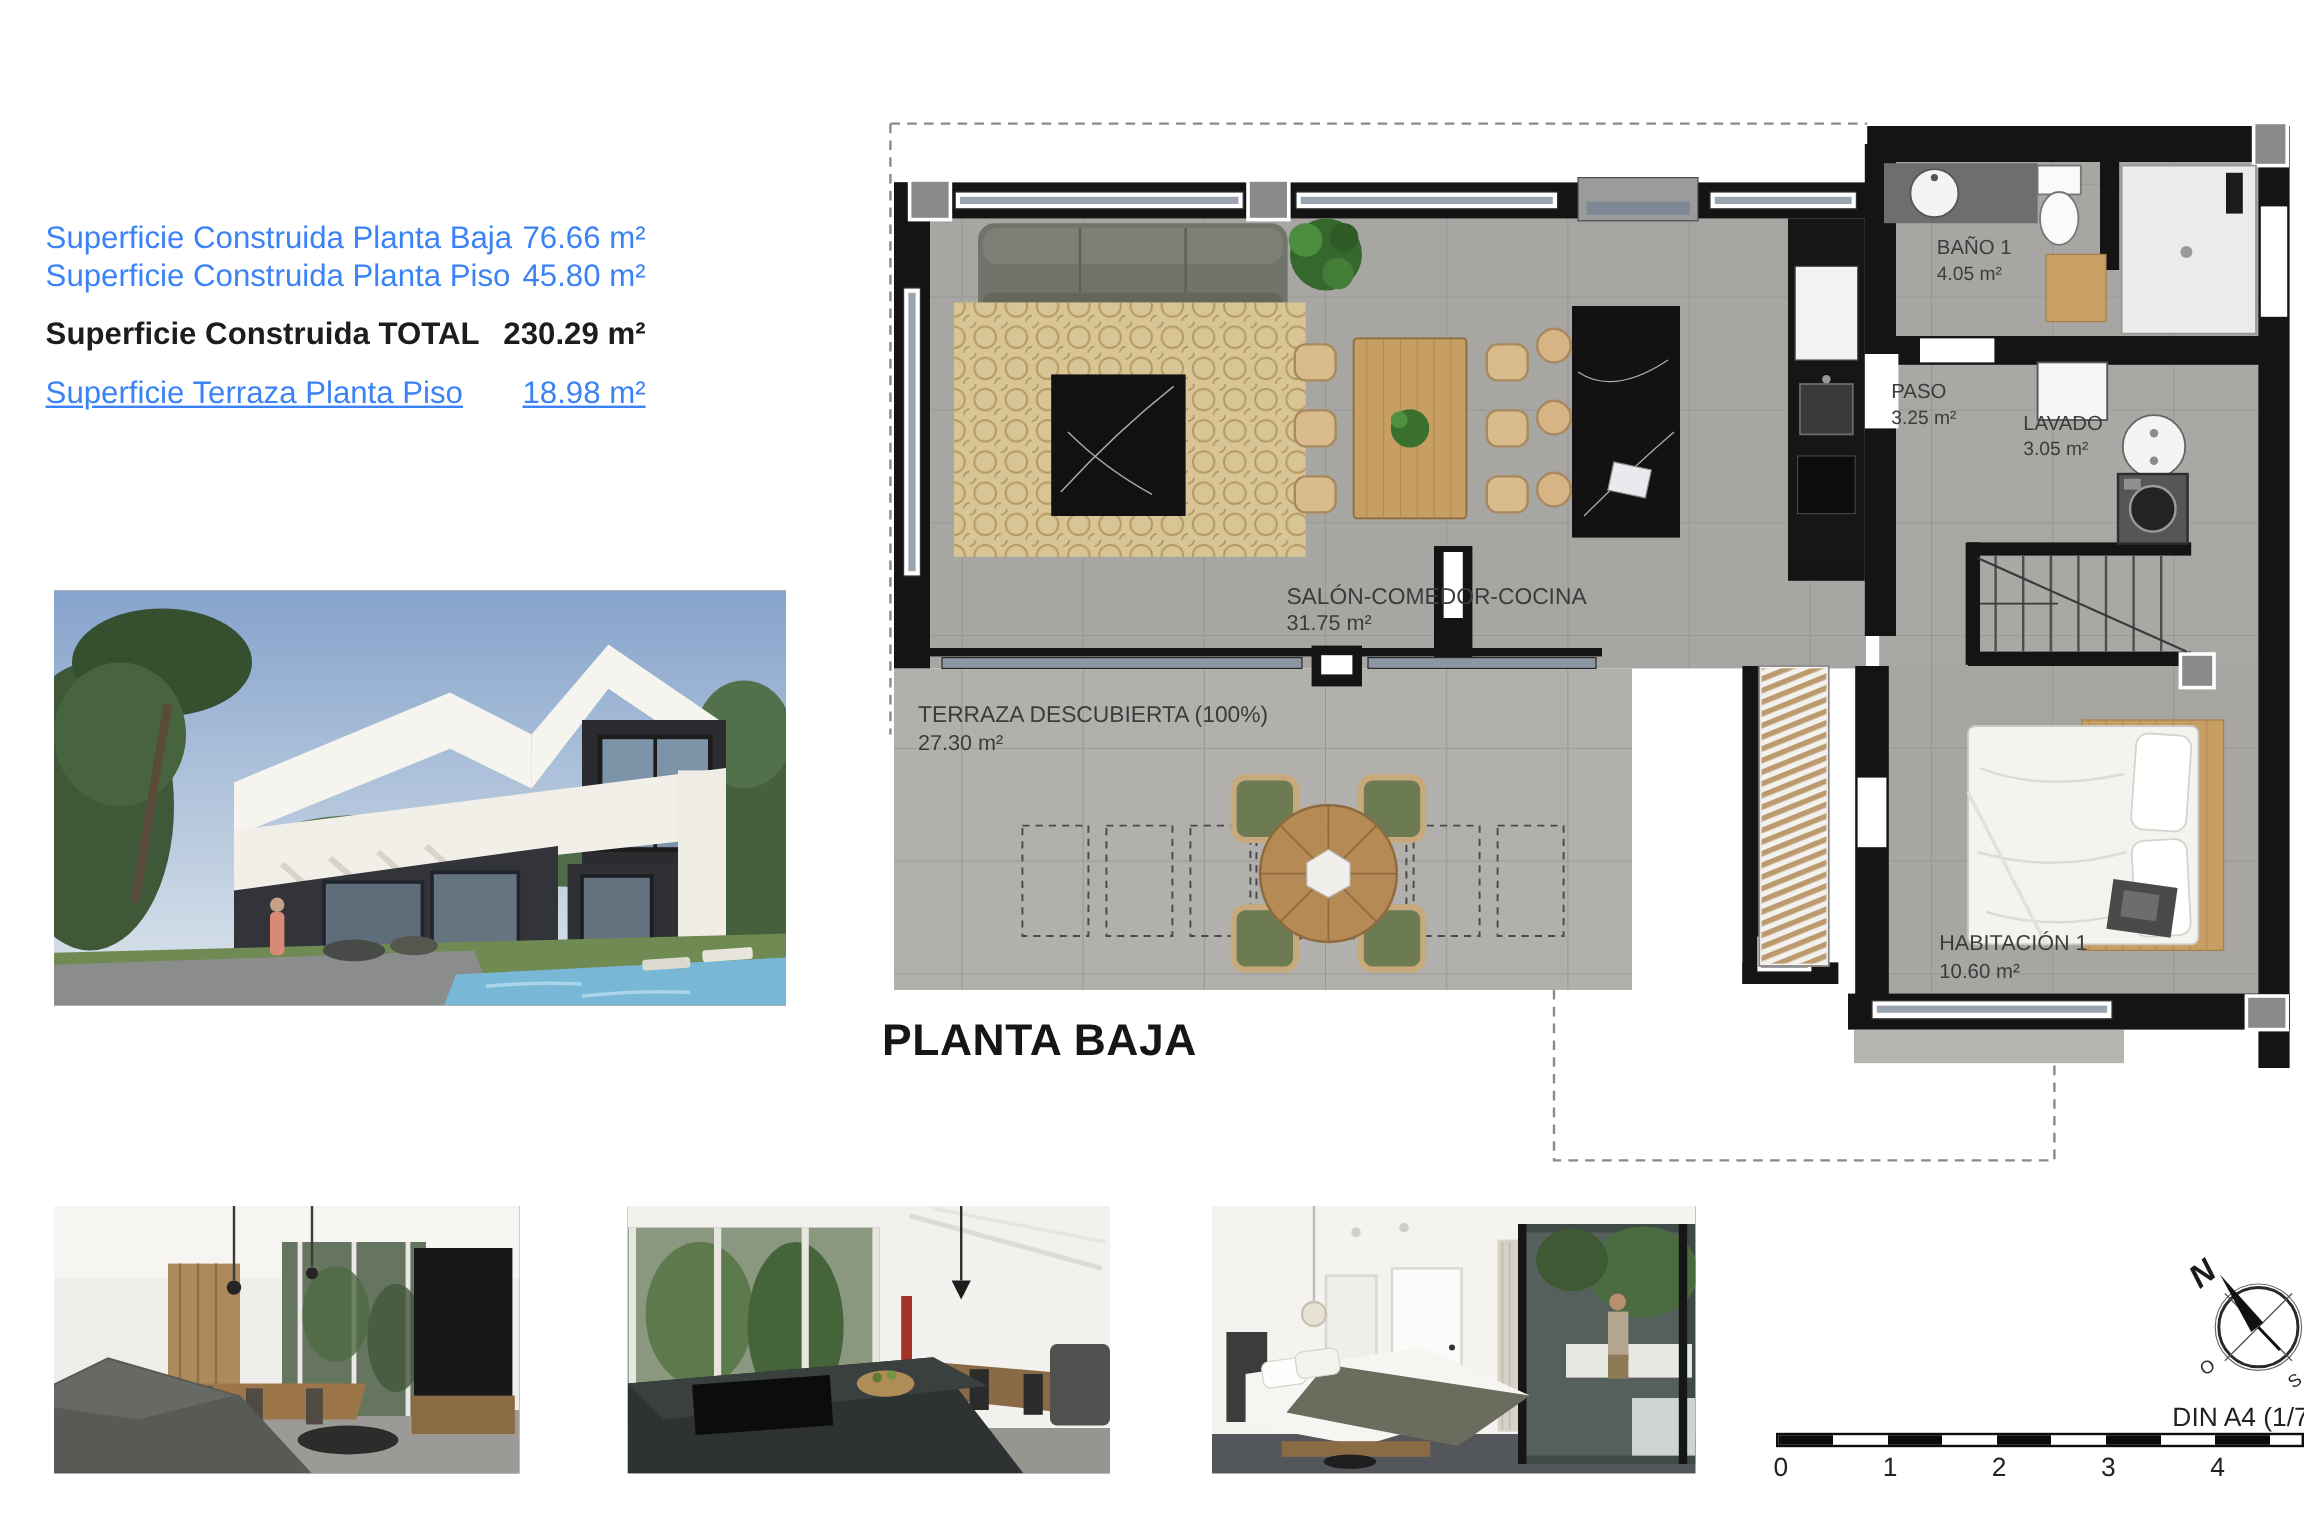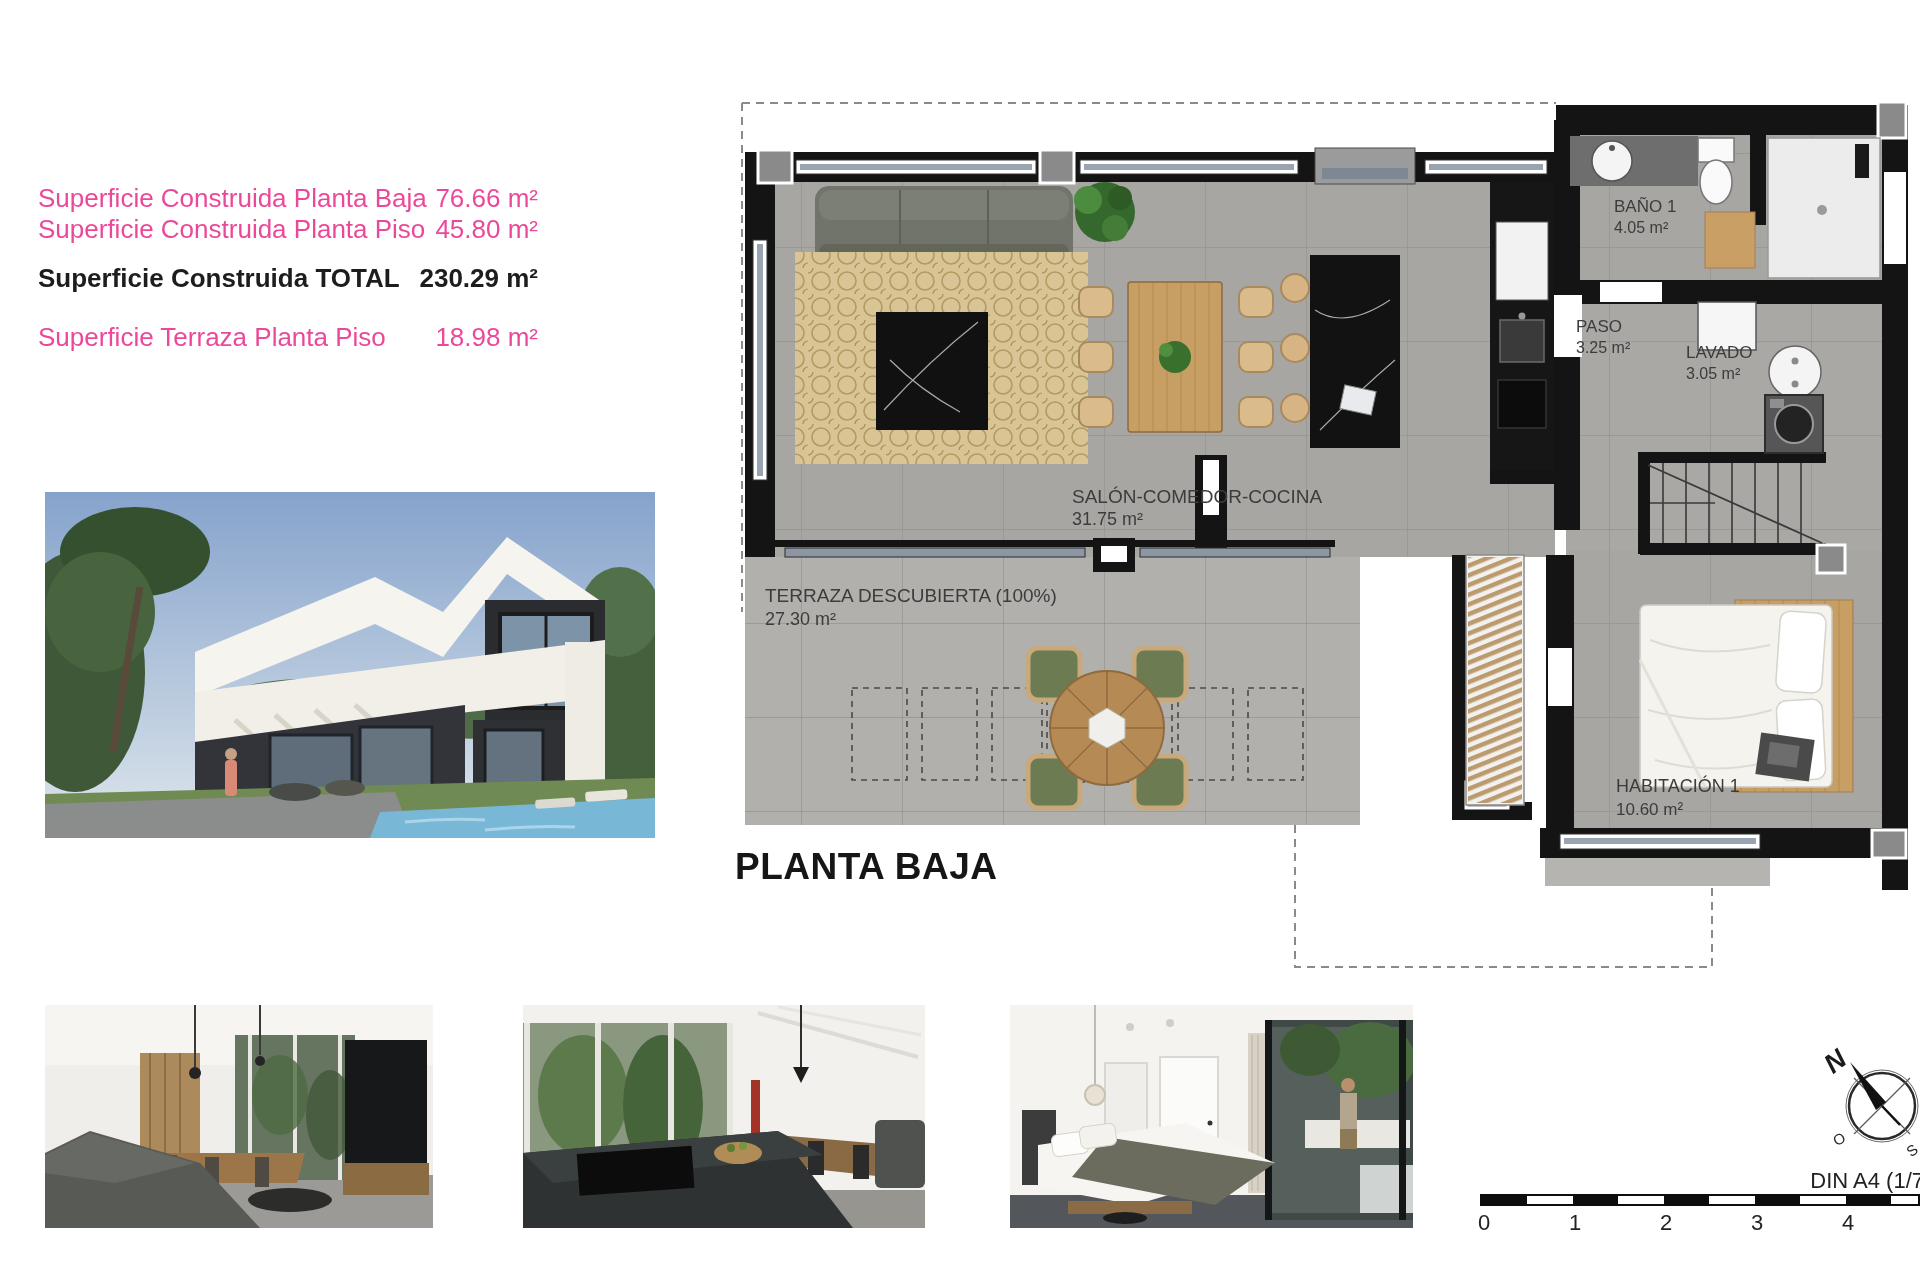--- a/index.html
+++ b/index.html
@@ -2,23 +2,23 @@
 <html><head>
 <meta charset="utf-8">
 <style>
   html,body{margin:0;padding:0;background:#ffffff;}
   .page{position:relative;width:1920px;height:1280px;background:#ffffff;overflow:hidden;
         font-family:"Liberation Sans",sans-serif;color:#2e2e2e;}
   .abs{position:absolute;}
 
   
   .surface-table{left:38px;top:183px;width:500px;}
-  .srow{display:flex;justify-content:space-between;font-size:26px;line-height:31px;color:#ec4899;}
+  .srow{display:flex;justify-content:space-between;font-size:26px;line-height:31px;color:#3b82f6;}
   .srow.total{font-weight:bold;color:#1d1d1d;margin-top:18px;}
-  .srow.terraza{margin-top:28px;}
+  .srow.terraza{margin-top:18px;text-decoration:underline;}
 
   
   .photo{overflow:hidden;background:#888;}
   .photo svg{display:block;}
 
   
   .plan-title{left:735px;top:846px;font-size:37px;font-weight:bold;color:#161616;letter-spacing:.5px;text-align:right;}
 
   
   .scalebar{left:1480px;top:1168px;width:440px;height:70px;text-align:right;}

